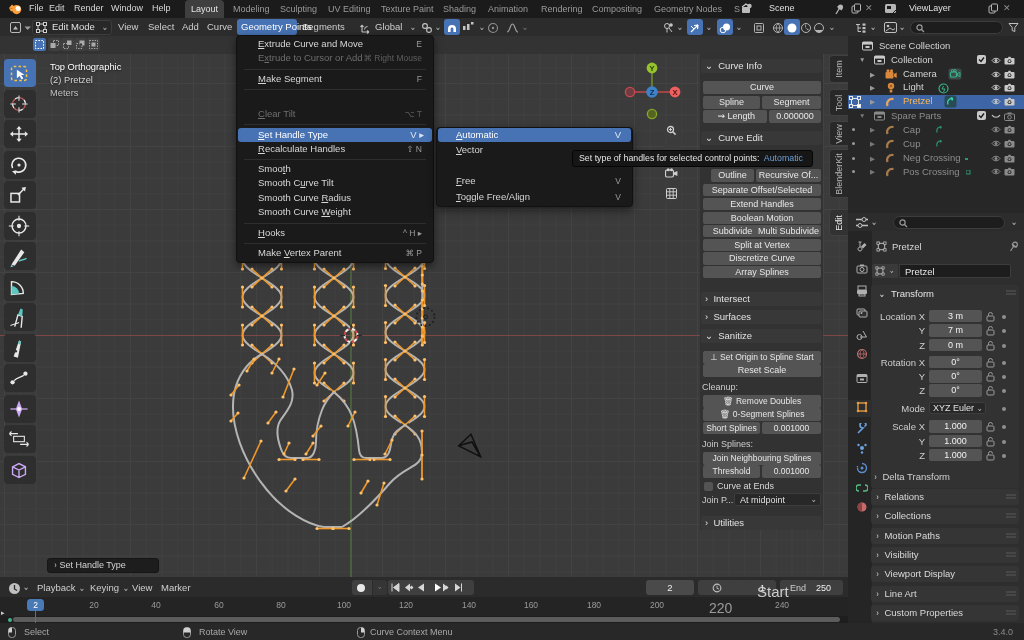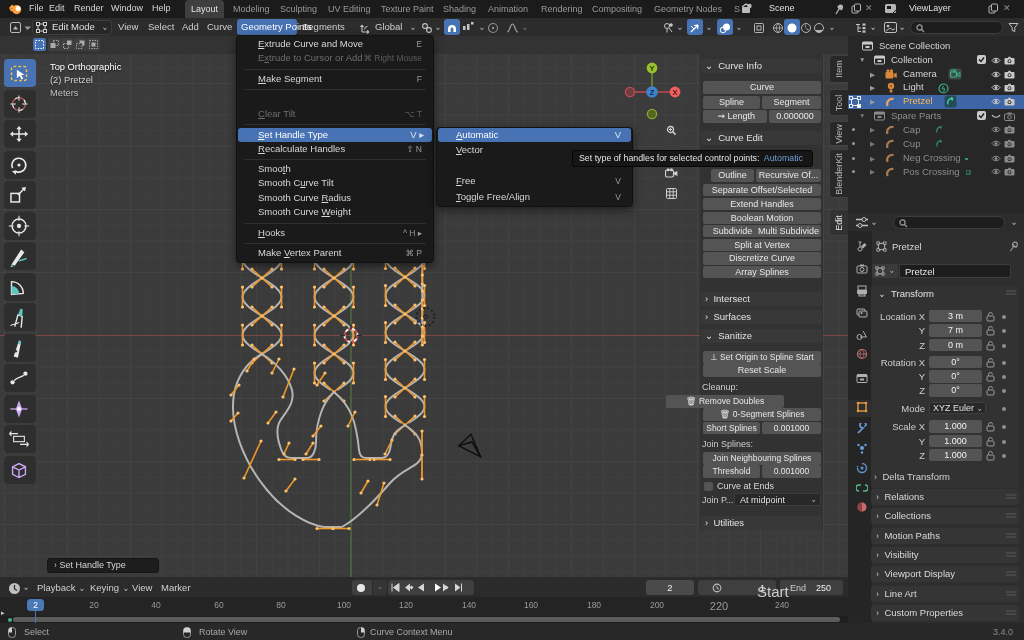--- a/index.html
+++ b/index.html
@@ -775,21 +775,21 @@
 <div class="nbtn" style="left:703px;top:265.5px;width:118px;height:12.5px;line-height:12.5px;font-size:9px;z-index:2">Array Splines</div>
 <div class="abs" style="left:701px;top:292px;width:121px;height:14px;background:#383838;border-radius:2px;z-index:2"></div>
 <div class="abs" style="left:705px;top:293px;color:#e2e2e2;font-size:9.5px;z-index:3">›&nbsp; Intersect</div>
 <div class="abs" style="left:701px;top:310px;width:121px;height:14px;background:#383838;border-radius:2px;z-index:2"></div>
 <div class="abs" style="left:705px;top:311px;color:#e2e2e2;font-size:9.5px;z-index:3">›&nbsp; Surfaces</div>
 <div class="abs" style="left:701px;top:329px;width:121px;height:14px;background:#383838;border-radius:2px;z-index:2"></div>
 <div class="abs" style="left:705px;top:330px;color:#e2e2e2;font-size:9.5px;z-index:3">⌄&nbsp; Sanitize</div>
 <div class="nbtn" style="left:703px;top:351px;width:118px;height:12.5px;line-height:12.5px;font-size:8.5px;z-index:2">⊥ Set Origin to Spline Start</div>
 <div class="nbtn" style="left:703px;top:364px;width:118px;height:12.5px;line-height:12.5px;font-size:9px;z-index:2">Reset Scale</div>
 <div class="nlbl" style="left:702px;top:382px;font-size:9px;z-index:2">Cleanup:</div>
-<div class="nbtn" style="left:666px;top:395px;width:118px;height:12.5px;line-height:12.5px;font-size:8.5px;z-index:2">🗑 Remove Doubles</div>
+<div class="nbtn" style="left:703px;top:395px;width:118px;height:12.5px;line-height:12.5px;font-size:8.5px;z-index:2">🗑 Remove Doubles</div>
 <div class="nbtn" style="left:703px;top:408px;width:118px;height:12.5px;line-height:12.5px;font-size:8.5px;z-index:2">🗑 0-Segment Splines</div>
 <div class="nbtn" style="left:703px;top:421.5px;width:57px;height:12.5px;line-height:12.5px;font-size:8.5px;z-index:2">Short Splines</div>
 <div class="nbtn" style="left:762px;top:421.5px;width:59px;height:12.5px;line-height:12.5px;font-size:8.5px;z-index:2">0.001000</div>
 <div class="nlbl" style="left:702px;top:438.5px;font-size:9px;z-index:2">Join Splines:</div>
 <div class="nbtn" style="left:703px;top:452px;width:118px;height:12.5px;line-height:12.5px;font-size:8.5px;z-index:2">Join Neighbouring Splines</div>
 <div class="nbtn" style="left:703px;top:465px;width:57px;height:12.5px;line-height:12.5px;font-size:8.5px;z-index:2">Threshold</div>
 <div class="nbtn" style="left:762px;top:465px;width:59px;height:12.5px;line-height:12.5px;font-size:8.5px;z-index:2">0.001000</div>
 <div class="abs" style="left:704px;top:482px;width:9px;height:9px;background:#545454;border-radius:2px;z-index:2"></div>
 <div class="abs" style="left:717px;top:481px;color:#d8d8d8;font-size:9px;z-index:2">Curve at Ends</div>
 <div class="nlbl" style="left:702px;top:494.5px;font-size:9px;z-index:2">Join P...</div>
@@ -1274,21 +1274,21 @@
 <span class="abs" style="left:84px;top:600px;width:20px;text-align:center;color:#9a9a9a;font-size:8.5px;z-index:3">20</span>
 <span class="abs" style="left:146px;top:600px;width:20px;text-align:center;color:#9a9a9a;font-size:8.5px;z-index:3">40</span>
 <span class="abs" style="left:209px;top:600px;width:20px;text-align:center;color:#9a9a9a;font-size:8.5px;z-index:3">60</span>
 <span class="abs" style="left:271px;top:600px;width:20px;text-align:center;color:#9a9a9a;font-size:8.5px;z-index:3">80</span>
 <span class="abs" style="left:334px;top:600px;width:20px;text-align:center;color:#9a9a9a;font-size:8.5px;z-index:3">100</span>
 <span class="abs" style="left:396px;top:600px;width:20px;text-align:center;color:#9a9a9a;font-size:8.5px;z-index:3">120</span>
 <span class="abs" style="left:459px;top:600px;width:20px;text-align:center;color:#9a9a9a;font-size:8.5px;z-index:3">140</span>
 <span class="abs" style="left:521px;top:600px;width:20px;text-align:center;color:#9a9a9a;font-size:8.5px;z-index:3">160</span>
 <span class="abs" style="left:584px;top:600px;width:20px;text-align:center;color:#9a9a9a;font-size:8.5px;z-index:3">180</span>
 <span class="abs" style="left:647px;top:600px;width:20px;text-align:center;color:#9a9a9a;font-size:8.5px;z-index:3">200</span>
-<span class="abs" style="left:709px;top:600px;width:20px;text-align:center;color:#9a9a9a;font-size:11px;z-index:3">220</span>
+<span class="abs" style="left:709px;top:600px;width:20px;text-align:center;color:#9a9a9a;font-size:14px;z-index:3">220</span>
 <span class="abs" style="left:772px;top:600px;width:20px;text-align:center;color:#9a9a9a;font-size:8.5px;z-index:3">240</span>
 <div class="abs" style="left:34.5px;top:608px;width:1.5px;height:15px;background:#4772b3;z-index:4"></div>
 <div class="abs" style="left:27px;top:599px;width:17px;height:12px;background:#4a7ab5;border-radius:3.5px;z-index:5;color:#fff;font-size:8.5px;text-align:center;line-height:12px">2</div>
 <span class="abs" style="left:1px;top:609px;color:#c9c9c9;font-size:7px;z-index:4">▸</span>
 <div class="abs" id="tscroll"></div>
 <div class="abs" style="left:13px;top:617px;width:827px;height:5px;background:#5c5c5c;border-radius:2.5px;z-index:3"></div>
 <div class="abs" style="left:8px;top:618px;width:4px;height:4px;border-radius:50%;background:#45b388;z-index:4"></div>
 <div class="abs" id="status"></div>
 <svg class="abs" style="left:8px;top:627px;z-index:3" width="8" height="11" viewBox="0 0 8 11">
       <rect x="0.5" y="0.5" width="7" height="10" rx="3" fill="none" stroke="#9a9a9a"></rect>

